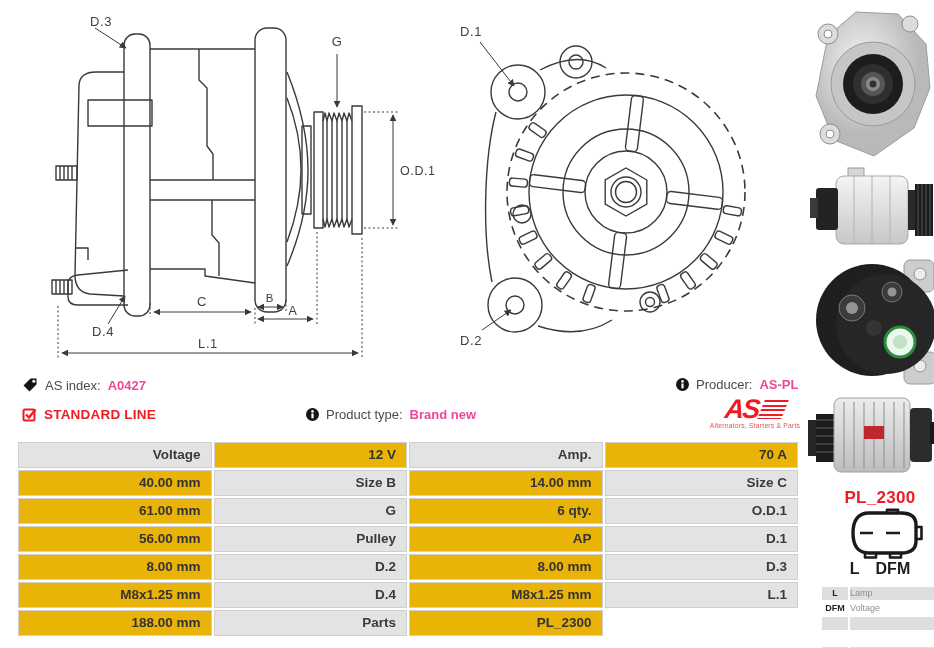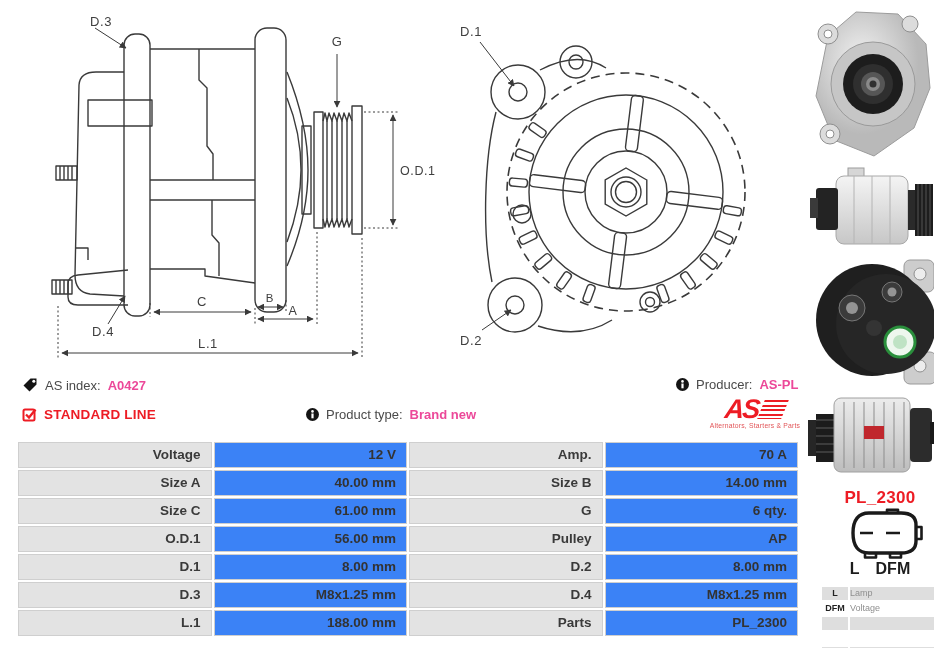--- a/index.html
+++ b/index.html
@@ -20,21 +20,21 @@
               letter-spacing:-2px;transform:skewX(-6deg);line-height:22px;}
   .as-logo-stripes{width:24px;height:19px;margin-left:3px;transform:skewX(-22deg);
     background:repeating-linear-gradient(180deg,#ed1c24 0 2.2px,transparent 2.2px 4.6px);}
   .as-logo-tag{font-size:6.8px;color:#e25558;margin-top:2px;letter-spacing:.2px;white-space:nowrap;}
 
   
   .spec{display:grid;grid-template-columns:repeat(4,1fr);gap:2px;width:780px;background:#fff;}
   .spec .cell{height:24px;line-height:24px;font-size:13.5px;text-align:right;
               padding:0 10px;border:1px solid #cfcfcf;overflow:hidden;font-weight:bold;}
   .spec .lbl{background:#e3e3e3;color:#3a3a3a;}
-  .spec .val{background:#3b82f6;color:#333;}
+  .spec .val{background:#eab308;color:#333;}
 
   
   .plug-title{width:122px;text-align:center;font-size:17px;font-weight:bold;color:#ed1c24;letter-spacing:.3px;}
   .plug-pins{width:122px;display:flex;justify-content:center;gap:16px;
              font-size:16px;font-weight:bold;color:#1c1c1c;}
   .legend{width:118px;display:flex;flex-direction:column;gap:2px;font-size:9px;}
   .legend .lrow{display:flex;gap:2px;height:13px;line-height:13px;}
   .legend .labbr{width:26px;text-align:center;font-weight:bold;color:#222;}
   .legend .ldesc{flex:1;padding-left:0;color:#8f8f8f;}
   .legend .g .labbr,.legend .g .ldesc{background:#dedede;}
@@ -325,21 +325,20 @@
     </div>
     <span class="as-logo-tag">Alternators, Starters &amp; Parts</span>
   </div>
 
   <div class="abs spec" style="left:10px;top:442px;">
     <div class="cell lbl">Voltage</div>
     <div class="cell val">12 V</div>
     <div class="cell lbl">Amp.</div>
     <div class="cell val">70 A</div>
 
-    <div class="cell lbl">Size A</div>
     <div class="cell val">40.00 mm</div>
     <div class="cell lbl">Size B</div>
     <div class="cell val">14.00 mm</div>
 
     <div class="cell lbl">Size C</div>
     <div class="cell val">61.00 mm</div>
     <div class="cell lbl">G</div>
     <div class="cell val">6 qty.</div>
 
     <div class="cell lbl">O.D.1</div>

